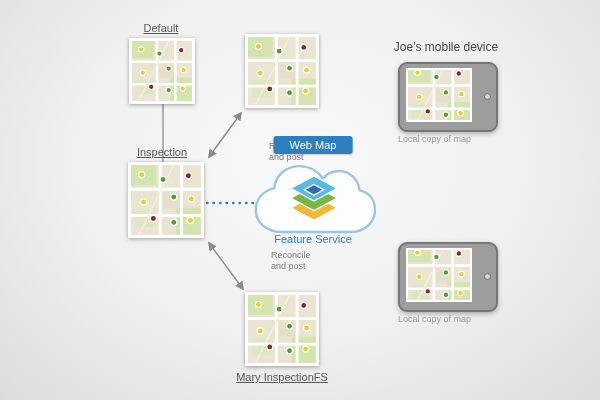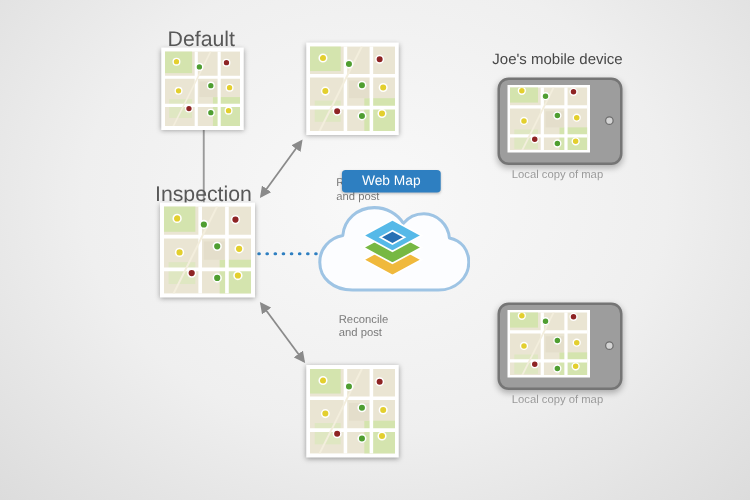--- a/index.html
+++ b/index.html
@@ -2,38 +2,38 @@
 <html><head>
 <meta charset="utf-8">
 <style>
   html,body{margin:0;padding:0;background:#e9e9e9;}
   .canvas{
     position:relative;width:600px;height:400px;overflow:hidden;
     background:radial-gradient(ellipse at 50% 40%, #f9f9f9 0%, #efefef 55%, #dcdcdc 100%);
     font-family:"Liberation Sans", sans-serif;
   }
   .abs{position:absolute;}
-  .vlabel{font-size:17px;color:#585858;text-align:center;}
+  .vlabel{font-size:11px;color:#585858;text-align:center;text-decoration:underline;}
   .map-frame{
     position:absolute;background:#fff;padding:3px;
     box-shadow:0 1px 4px rgba(0,0,0,.35);
   }
   .map-frame svg{display:block;}
   .edge-label{position:absolute;font-size:9px;color:#7a7a7a;line-height:1.25;margin-left:40px;}
   .badge{
     position:absolute;background:#2e7fc1;color:#fff;font-size:11px;
     padding:3px 16px;border-radius:3px;transform:translateX(-50%);
     box-shadow:0 1px 2px rgba(0,0,0,.2);
   }
   .fs-label{
     position:absolute;color:#2e7fc1;font-size:11px;text-align:center;
     transform:translateX(-50%);width:100px;
   }
   .device-title{position:absolute;font-size:12px;color:#474747;text-align:center;}
-  .caption{position:absolute;font-size:9px;color:#9a9a9a;text-align:center;}
+  .caption{position:absolute;font-size:9px;color:#9a9a9a;}
   .tablet{
     position:absolute;width:96px;height:66px;background:#9d9d9d;
     border:2px solid #757575;border-radius:9px;
     box-shadow:0 2px 5px rgba(0,0,0,.28);
   }
   .tablet .screen{
     position:absolute;left:6px;top:4px;width:66px;height:54px;
     background:#fff;padding:2px;box-sizing:border-box;
   }
   .tablet .screen svg{display:block;}
@@ -113,35 +113,37 @@
     <svg width="70" height="70" viewBox="0 0 72 72">
         <use href="#map-thumb"></use>
       </svg>
   </div>
 
   <div class="map-frame" style="left:245px;top:292px;">
     <svg width="68" height="68" viewBox="0 0 72 72">
         <use href="#map-thumb"></use>
       </svg>
   </div>
+  <div class="abs vlabel" style="left:210px;top:371px;width:144px;">Mary InspectionFS</div>
 
   <div class="edge-label" style="left:229px;top:141px;width:54px;">Reconcile and post</div>
   <div class="edge-label" style="left:231px;top:250px;width:54px;">Reconcile and post</div>
 
   <div class="badge" style="left:313px;top:136px;">Web Map</div>
 
   <svg class="abs" style="left:250px;top:152px;" width="126" height="98" viewBox="0 0 130 100">
     <path d="M33,82 C17,82 6,72 6,59 C6,48 14,39 25,37 C26,24 37,14 51,14 C61,14 70,19 75,27 C79,22 85,19 92,19 C103,19 112,28 113,39 C123,41 129,49 129,59 C129,72 118,82 104,82 Z" fill="#fcfdff" stroke="#9ec4e4" stroke-width="2.5" stroke-linejoin="round"></path>
     <g stroke="#ffffff" stroke-width="1.4">
       <polygon points="66,70 90,57 66,44 42,57" fill="#f0b93c"></polygon>
       <polygon points="66,60 90,47 66,34 42,47" fill="#77b843"></polygon>
       <polygon points="66,50 90,37 66,24 42,37" fill="#56b9e8"></polygon>
       <polygon points="66,44 76,38.5 66,33 56,38.5" fill="#2770b4"></polygon>
     </g>
   </svg>
+  <div class="fs-label" style="left:313px;top:233px;">Feature Service</div>
 
   <div class="device-title" style="left:378px;top:40px;width:136px;">Joe's mobile device</div>
   <div class="tablet" style="left:398px;top:62px;">
     <div class="screen">
       <svg width="62" height="50" viewBox="0 0 72 72" preserveAspectRatio="xMidYMid slice">
           <use href="#map-thumb"></use>
         </svg>
     </div>
     <div class="camera"></div>
   </div>

